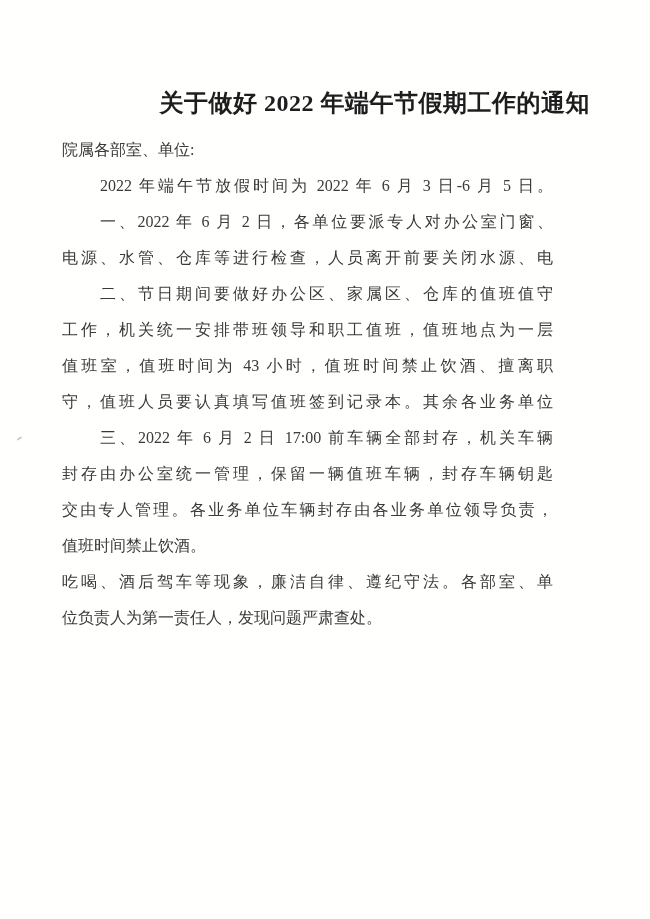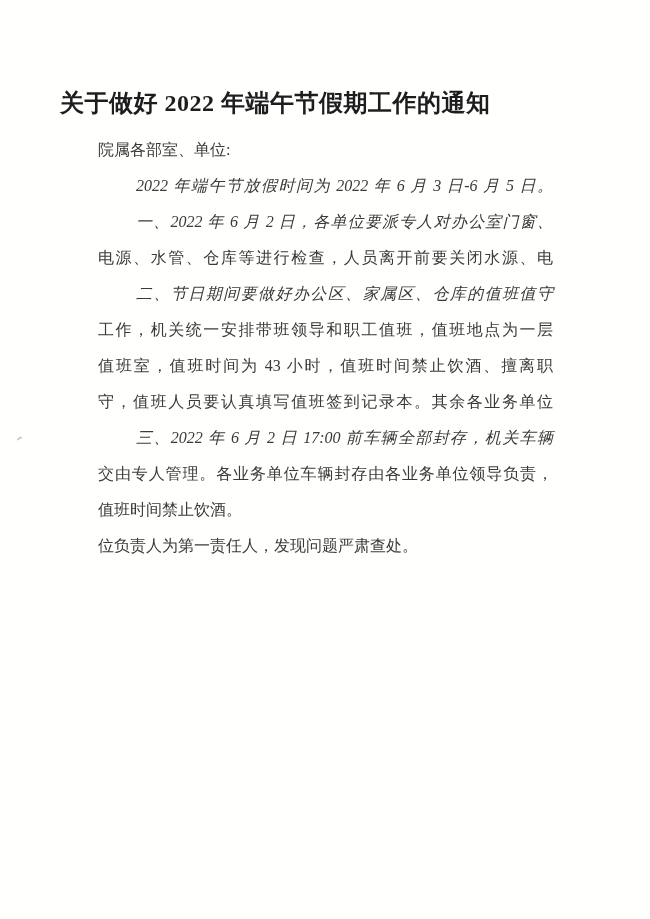--- a/index.html
+++ b/index.html
@@ -19,43 +19,42 @@
     background: #fffffe;
     overflow: hidden;
     box-sizing: border-box;
   }
   .title {
     margin: 0;
     padding: 86px 60px 0 60px;
     font-size: 24px;
     line-height: 34px;
     font-weight: 700;
-    text-align: left;
+    text-align: right;
     color: #1d1d1d;
     letter-spacing: 0.5px;
   }
   .body-text {
     margin-top: 12px;
-    padding-left: 98px;
+    padding-left: 62px;
     padding-right: 97px;
     color: #3a3a3a;
   }
   .line {
     font-size: 16px;
     line-height: 36px;
     white-space: normal;
     text-align: left;
   }
   .line.full {
     text-align: justify;
     text-align-last: justify;
   }
   .line.indent {
     text-indent: 38px;
-    font-style: italic;
   }
   .scan-artifact {
     position: absolute;
     left: 17px;
     top: 437px;
     width: 6px;
     height: 3px;
     border-top: 2px solid #9a9a9a;
     border-radius: 60% 40% 50% 50%;
     opacity: 0.55;
@@ -71,19 +70,21 @@
   <div class="body-text" id="body-text">
       <div class="line">院属各部室、单位:</div>
       <div class="line full indent">2022 年端午节放假时间为 2022 年 6 月 3 日-6 月 5 日。</div>
       <div class="line full indent">一、2022 年 6 月 2 日，各单位要派专人对办公室门窗、</div>
       <div class="line full">电源、水管、仓库等进行检查，人员离开前要关闭水源、电</div>
       <div class="line full indent">二、节日期间要做好办公区、家属区、仓库的值班值守</div>
       <div class="line full">工作，机关统一安排带班领导和职工值班，值班地点为一层</div>
       <div class="line full">值班室，值班时间为 43 小时，值班时间禁止饮酒、擅离职</div>
       <div class="line full">守，值班人员要认真填写值班签到记录本。其余各业务单位</div>
       <div class="line full indent">三、2022 年 6 月 2 日 17:00 前车辆全部封存，机关车辆</div>
+      <div class="line full">封存由办公室统一管理，保留一辆值班车辆，封存车辆钥匙</div>
       <div class="line full">交由专人管理。各业务单位车辆封存由各业务单位领导负责，</div>
       <div class="line">值班时间禁止饮酒。</div>
+      <div class="line full">吃喝、酒后驾车等现象，廉洁自律、遵纪守法。各部室、单</div>
       <div class="line">位负责人为第一责任人，发现问题严肃查处。</div>
     </div>
 
   <div class="scan-artifact"></div>
 </div>
 
 </body></html>

